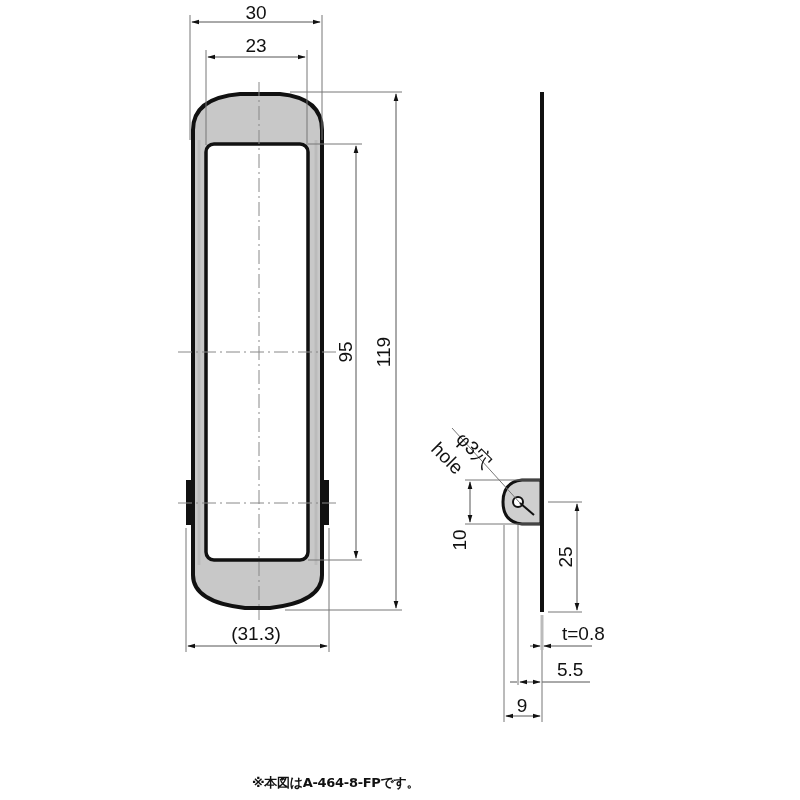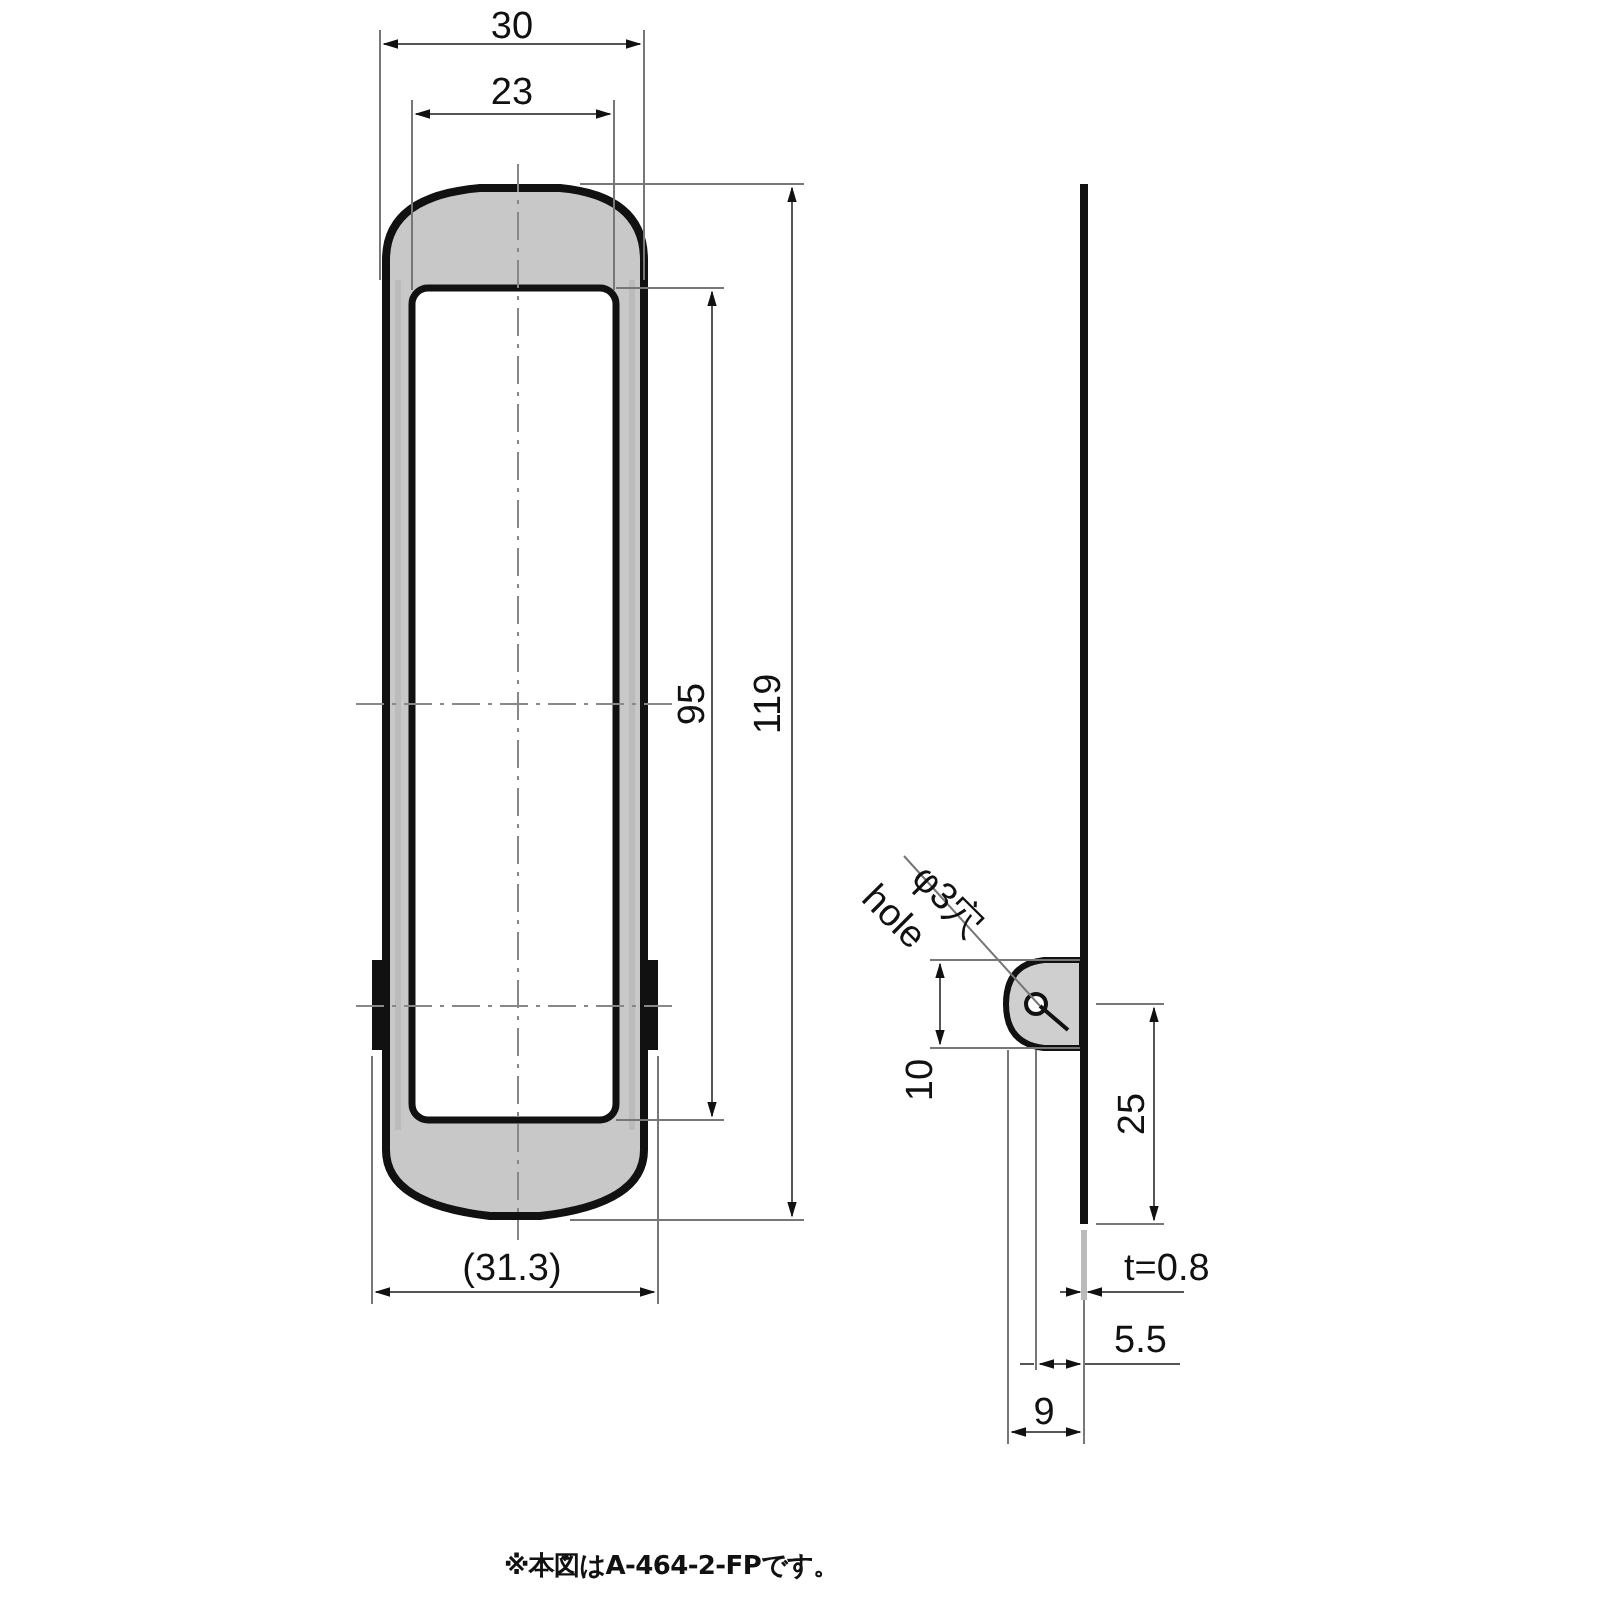--- a/index.html
+++ b/index.html
@@ -95,16 +95,16 @@
     <line x1="520" y1="682" x2="540" y2="682" stroke="#555" stroke-width="1" marker-start="url(#arr)" marker-end="url(#arr)"></line>
     <line x1="542" y1="682" x2="590" y2="682" stroke="#555" stroke-width="1"></line>
     <text class="dim-text" x="557" y="676">5.5</text>
 
     <line x1="542" y1="650" x2="542" y2="722" stroke="#777" stroke-width="1"></line>
     <line x1="506" y1="716" x2="540" y2="716" stroke="#555" stroke-width="1" marker-start="url(#arr)" marker-end="url(#arr)"></line>
     <text class="dim-text" x="522" y="712" text-anchor="middle">9</text>
   </g>
 </svg>
 
-<div class="note">※本図はA-464-2-FPです。</div>
+<div class="note">※本図はA-464-8-FPです。</div>
 <div class="note2">
   
 </div>
 
 </body></html>

